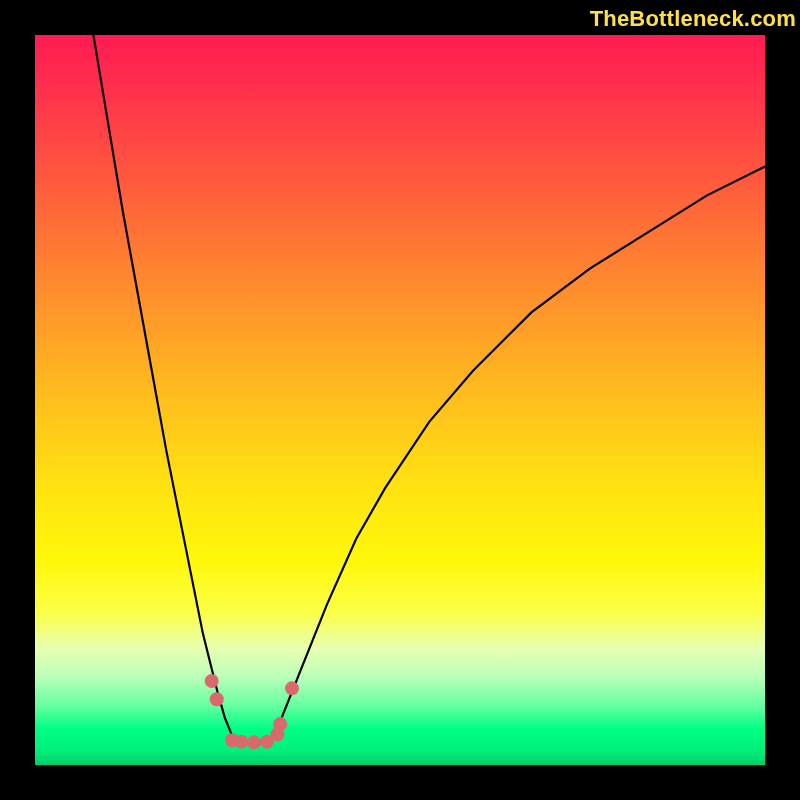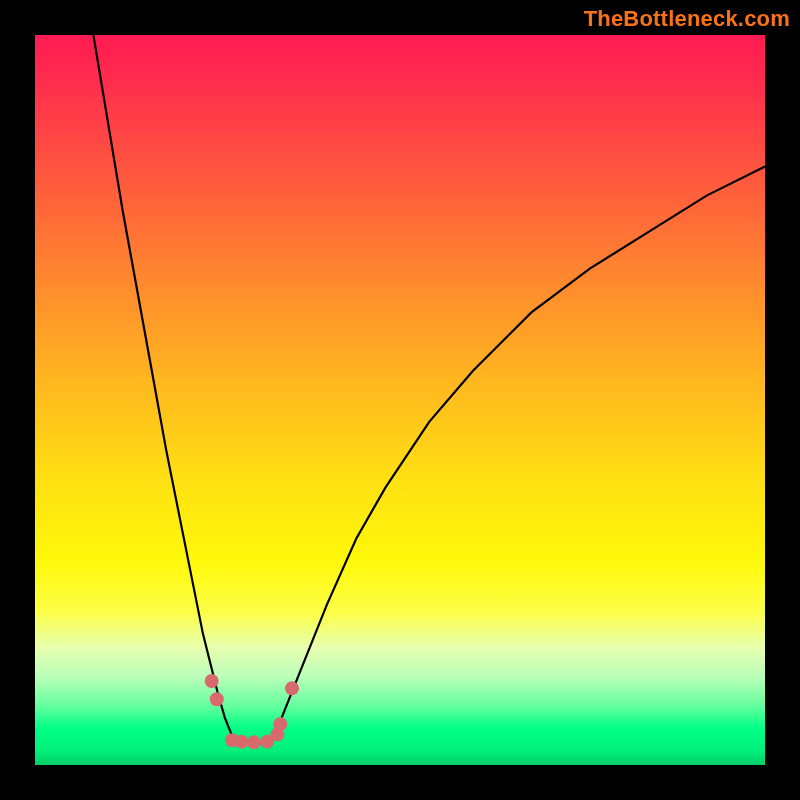--- a/index.html
+++ b/index.html
@@ -34,23 +34,23 @@
       #b9ffb9 88%,
       #63ff9f 92%,
       #00ff85 95%,
       #00f07a 98%,
       #00cf68 100%
     );
   }
   .watermark {
     position: absolute;
     top: 6px;
-    right: 10px;
+    right: 4px;
     font: 600 22px Arial, Helvetica, sans-serif;
-    color: #f97316;
+    color: #fde047;
     letter-spacing: 0.2px;
   }
   svg.curves {
     position: absolute;
     inset: 0;
     width: 100%;
     height: 100%;
   }
   .curve { fill: none; stroke: #000; stroke-width: 2.2; }
   .marker { fill: #d86a6e; }

